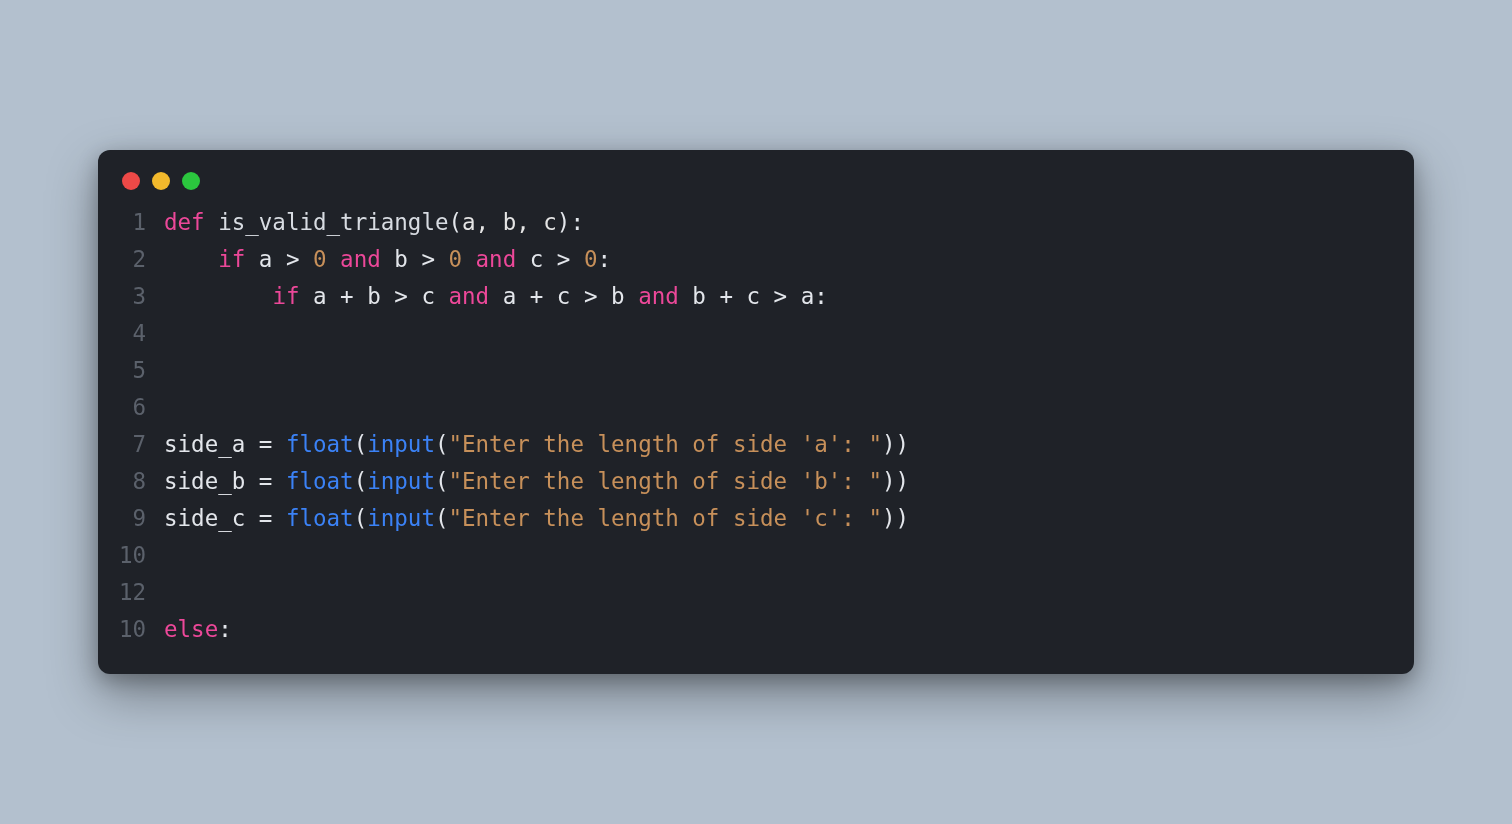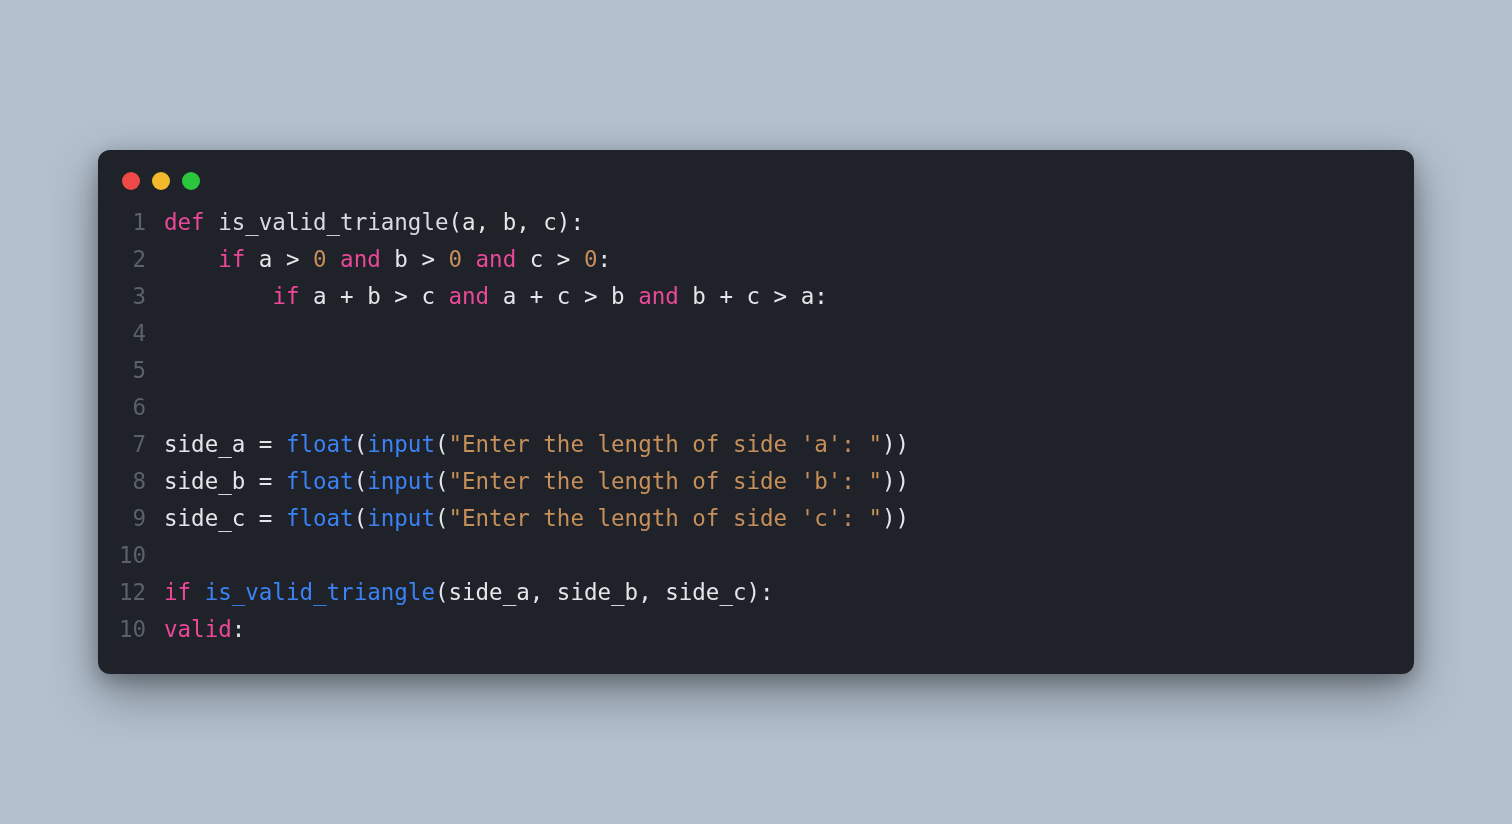--- a/index.html
+++ b/index.html
@@ -70,16 +70,16 @@
       <div class="line"><span class="ln">1</span><span class="code"><span class="kw">def </span><span class="fn">is_valid_triangle</span><span class="op">(</span><span class="param">a, b, c</span><span class="op">)</span><span class="op">:</span></span></div>
       <div class="line"><span class="ln">2</span><span class="code"><span class="code">    </span><span class="kw">if </span><span class="id">a </span><span class="op">&gt; </span><span class="num">0</span><span class="kw"> and </span><span class="id">b </span><span class="op">&gt; </span><span class="num">0</span><span class="kw"> and </span><span class="id">c </span><span class="op">&gt; </span><span class="num">0</span><span class="op">:</span></span></div>
       <div class="line"><span class="ln">3</span><span class="code"><span class="code">        </span><span class="kw">if </span><span class="id">a </span><span class="op">+ </span><span class="id">b </span><span class="op">&gt; </span><span class="id">c </span><span class="kw">and </span><span class="id">a </span><span class="op">+ </span><span class="id">c </span><span class="op">&gt; </span><span class="id">b </span><span class="kw">and </span><span class="id">b </span><span class="op">+ </span><span class="id">c </span><span class="op">&gt; </span><span class="id">a</span><span class="op">:</span></span></div>
       <div class="line"><span class="ln">4</span></div>
       <div class="line"><span class="ln">5</span></div>
       <div class="line"><span class="ln">6</span><span class="code"><span class="code"></span></span></div>
       <div class="line"><span class="ln">7</span><span class="code"><span class="id">side_a </span><span class="op">= </span><span class="call">float</span><span class="op">(</span><span class="call">input</span><span class="op">(</span><span class="str">"Enter the length of side 'a': "</span><span class="op">))</span></span></div>
       <div class="line"><span class="ln">8</span><span class="code"><span class="id">side_b </span><span class="op">= </span><span class="call">float</span><span class="op">(</span><span class="call">input</span><span class="op">(</span><span class="str">"Enter the length of side 'b': "</span><span class="op">))</span></span></div>
       <div class="line"><span class="ln">9</span><span class="code"><span class="id">side_c </span><span class="op">= </span><span class="call">float</span><span class="op">(</span><span class="call">input</span><span class="op">(</span><span class="str">"Enter the length of side 'c': "</span><span class="op">))</span></span></div>
       <div class="line"><span class="ln">10</span><span class="code"><span class="code"></span></span></div>
-      <div class="line"><span class="ln">12</span><span class="code"><span class="kw">if </span><span class="call">is_valid_triangle</span><span class="op">(</span><span class="id">side_a, side_b, side_c</span><span class="op">)</span><span class="op">:</span></span></div>
-      <div class="line"><span class="ln">10</span><span class="code"><span class="kw">valid</span><span class="op">:</span></span></div>
+      <div class="line"><span class="ln">12</span></div>
+      <div class="line"><span class="ln">10</span><span class="code"><span class="kw">else</span><span class="op">:</span></span></div>
     </div>
 </div>
 
 </body></html>

